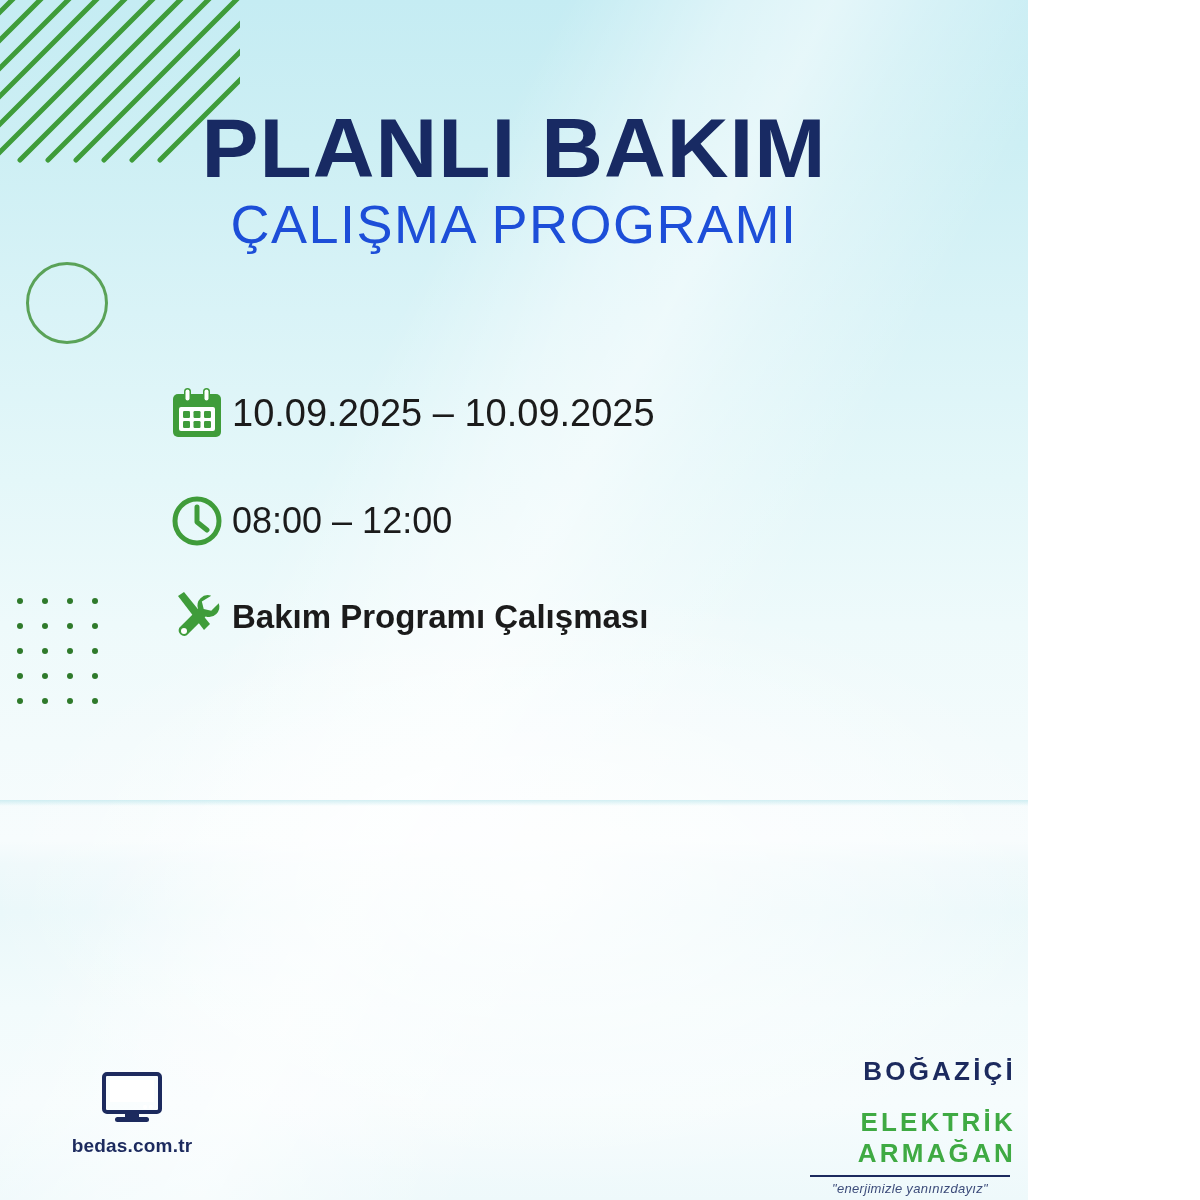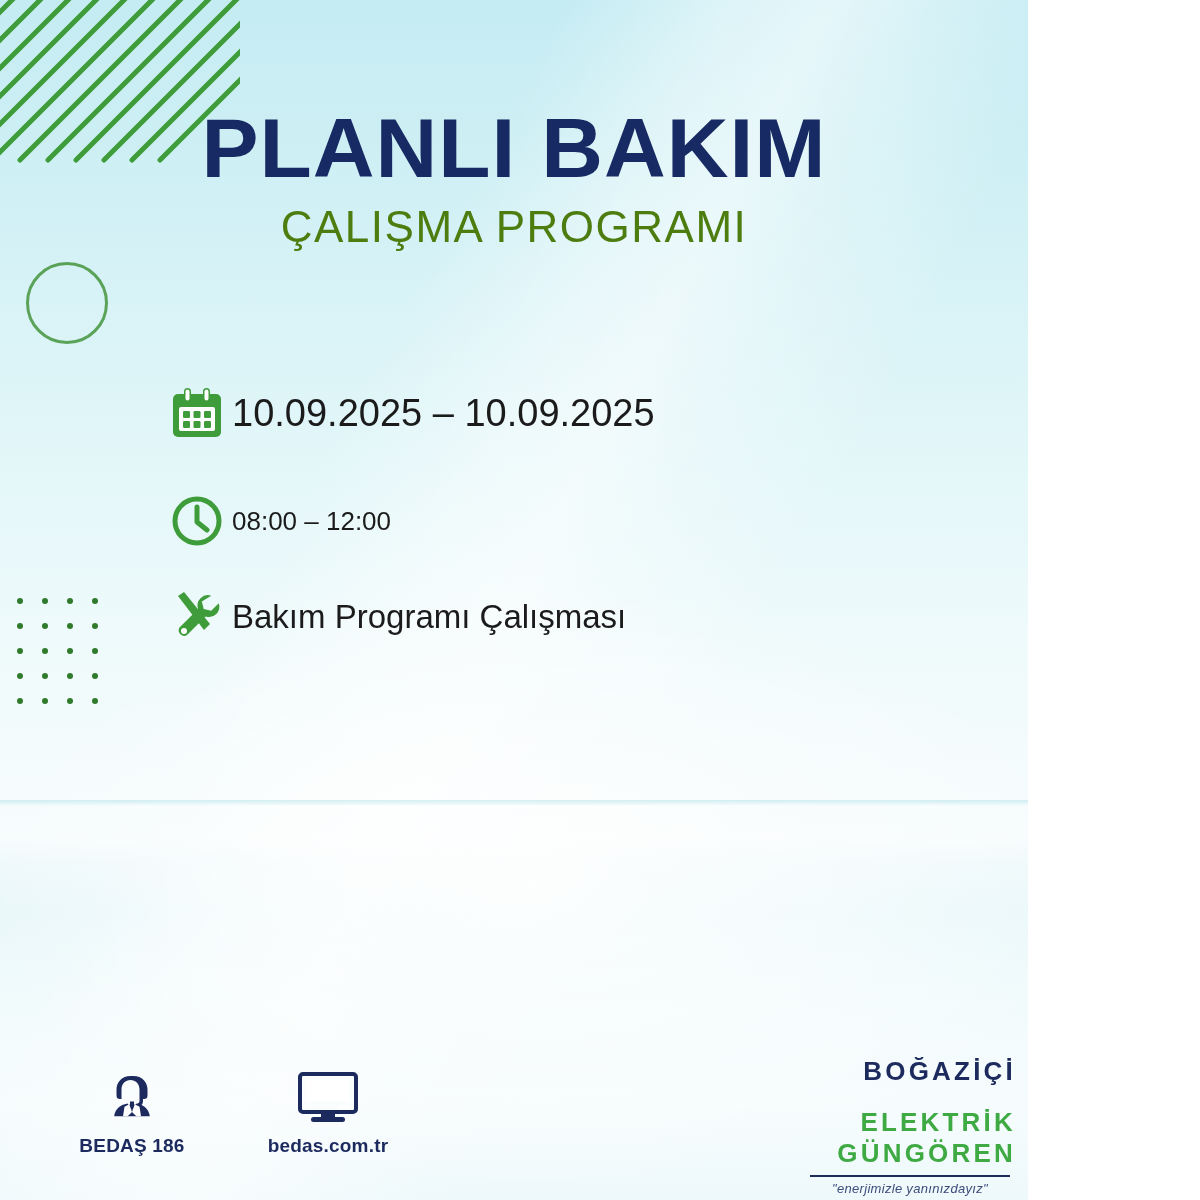--- a/index.html
+++ b/index.html
@@ -133,25 +133,25 @@
     font-size: 83px;
     line-height: 0.98;
     letter-spacing: 1px;
     color: #182a63;
     margin: 0;
     transform: scaleX(1.03);
   }
   .title-sub {
     font-family: "Liberation Sans", sans-serif;
     font-weight: 400;
-    font-size: 44px;
+    font-size: 54px;
     line-height: 1.08;
     letter-spacing: 1.5px;
-    color: #4d7c0f;
-    margin: 14px 0 0 0;
+    color: #1d4ed8;
+    margin: 6px 0 0 0;
   }
 
   
   .info {
     position: absolute;
     left: 170px;
     top: 382px;
     width: 960px;
   }
   .row {
@@ -173,28 +173,29 @@
 
   .row-date { height: 100px; }
   .row-date .tx {
     font-size: 38px;
     line-height: 62px;
     letter-spacing: 0px;
   }
 
   .row-time { height: 88px; }
   .row-time .tx {
-    font-size: 26px;
+    font-size: 36px;
     line-height: 62px;
   }
 
   .row-work { height: 88px; }
   .row-work .tx {
     font-size: 33px;
     line-height: 62px;
+    font-weight: bold;
   }
 
   .row-loc .ic { align-items: flex-start; padding-top: 4px; }
   .row-loc .tx {
     font-size: 33px;
     line-height: 52px;
     transform: scaleX(0.97);
     transform-origin: left center;
   }
   .row-loc .tx div { white-space: nowrap; }
@@ -380,35 +381,20 @@
         </svg>
       </span>
       <span class="tx">Bakım Programı Çalışması</span>
     </div>
 
 
   </div>
 
   <div class="contacts">
 
-    <div class="contact">
-      <div class="cic">
-        <svg width="54" height="54" viewBox="0 0 54 54">
-          <g fill="#1c2a5e">
-            <path d="M27 6 C18.5 6 13 12 13 19.5 v6 a3.5 3.5 0 0 0 3.5 3.5 h1.5 V19.5 C18 13.8 22 10 27 10 s9 3.8 9 9.5 V31 c0 2.2 -2.6 3.4 -5.2 3.7 a3 3 0 1 0 0.2 3.3 C35.6 37.5 39.5 35.4 39.5 31 v-2 h1 A3.5 3.5 0 0 0 44 25.5 v-6 C44 12 38.5 6 30 6 Z" transform="translate(-1.5,0)"></path>
-            <path d="M27 31 c-4.6 0 -8.2 -3 -8.2 -3 l-0.2 4.6 c0 0 3.2 3.4 8.4 3.4 s8.4 -3.4 8.4 -3.4 L35.2 28 c0 0 -3.6 3 -8.2 3 Z" opacity="0"></path>
-            <path d="M22.5 33.5 L27 40 l4.5 -6.5 c7.5 1.4 12.5 5.6 13.3 12.8 H9.2 c0.8 -7.2 5.8 -11.4 13.3 -12.8 Z"></path>
-            <path d="M25 31.5 h4 v4.5 l-2 2.6 l-2 -2.6 Z"></path>
-          </g>
-          <path d="M24.2 34.2 L27 42 l-4.3 4.3 H18 l1.5 -9.5 Z" fill="#ffffff"></path>
-          <path d="M29.8 34.2 L27 42 l4.3 4.3 H36 l-1.5 -9.5 Z" fill="#ffffff"></path>
-        </svg>
-      </div>
-      <div class="clbl">BEDAŞ 186</div>
-    </div>
 
     <div class="contact">
       <div class="cic">
         <svg width="62" height="52" viewBox="0 0 62 52">
           <rect x="3" y="2" width="56" height="38" rx="3" fill="none" stroke="#1c2a5e" stroke-width="4"></rect>
           <rect x="9" y="8" width="44" height="22" fill="#ffffff"></rect>
           <rect x="9" y="30" width="44" height="5" fill="#1c2a5e" opacity="0"></rect>
           <circle cx="44" cy="35" r="2" fill="#ffffff"></circle>
           <circle cx="50" cy="35" r="2" fill="#ffffff"></circle>
           <rect x="24" y="40" width="14" height="5" fill="#1c2a5e"></rect>
@@ -417,18 +403,18 @@
       </div>
       <div class="clbl">bedas.com.tr</div>
     </div>
 
 
   </div>
 
   <div class="logo">
     <div class="l1">BOĞAZİÇİ</div>
     <div class="l2">ELEKTRİK</div>
-    <div class="l3">GÜNGÖREN</div>
+    <div class="l3">ARMAĞAN</div>
     <div class="lrule"></div>
     <div class="ltag">"enerjimizle yanınızdayız"</div>
   </div>
 
 </div>
 
 </body></html>

